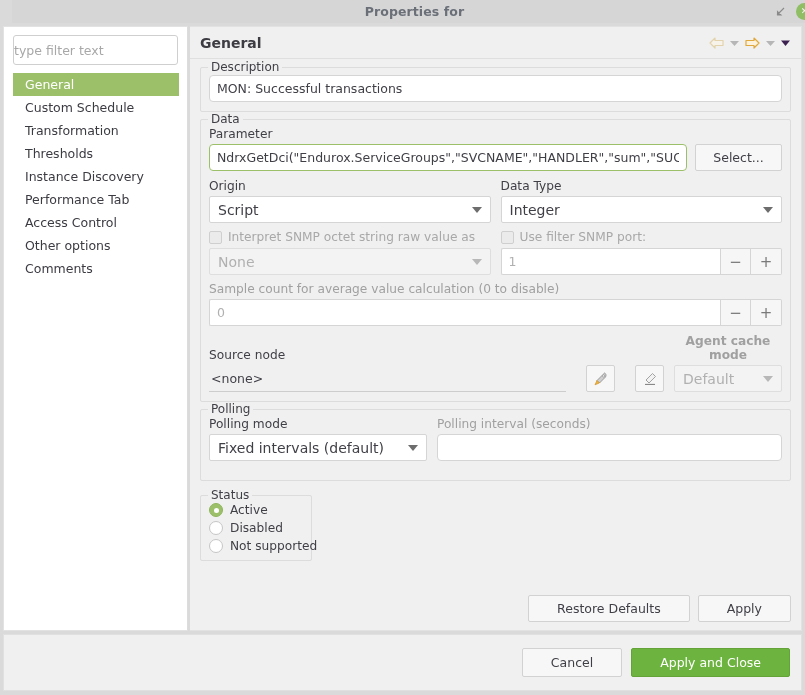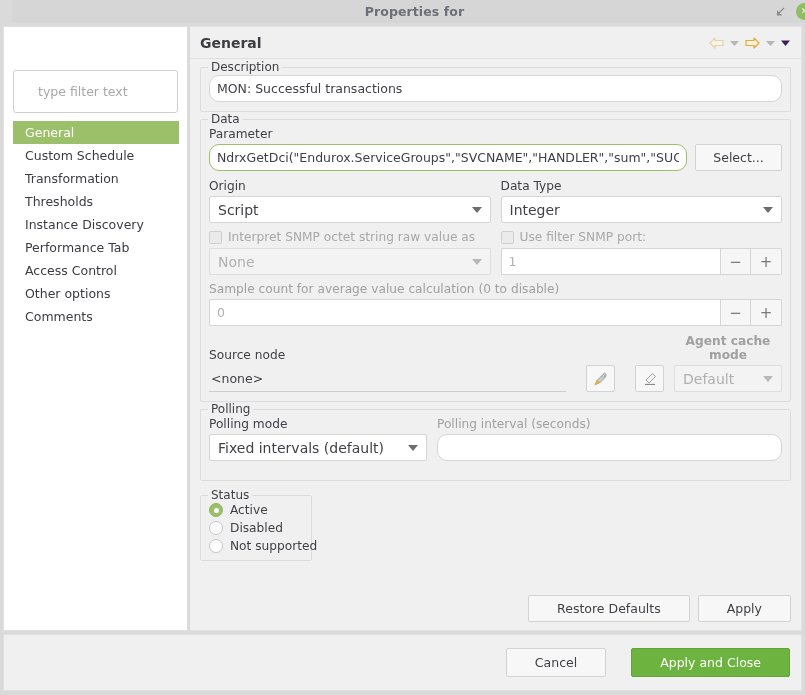--- a/index.html
+++ b/index.html
@@ -48,28 +48,27 @@
 
   
   .sidebar {
     position: absolute; left: 3px; top: 26px; width: 185px; height: 605px;
     background: #ffffff;
     border: 1px solid #e2e2e2;
     border-right: 1px solid #dcdcdc;
   }
   .filter-wrap { padding: 8px 9px 0 9px; }
   .filter-input {
-    width: 100%; height: 43px;
+    width: 100%; height: 30px;
     border: 1px solid #cfcfcf; border-radius: 3px;
     background: #ffffff;
-    padding: 0 24px;
+    padding: 0 0;
     font-family: inherit; font-size: 12.5px;
     color: #3f3f46;
     outline: none;
-    margin-top: 35px;
   }
   .filter-input::placeholder { color: #a8a8a8; }
   .nav-list { margin-top: 8px; }
   .nav-item {
     height: 23px; line-height: 23px;
     padding-left: 21px;
     font-size: 12.5px;
     color: #3b3b42;
     cursor: pointer;
     white-space: nowrap;
@@ -115,21 +114,21 @@
     position: absolute; top: -8px; left: 7px;
     background: #f0f0f0; padding: 0 3px;
     font-size: 12px; color: #3f3f46;
   }
 
   .field-label { font-size: 12.2px; color: #3f3f46; margin-bottom: 3px; display: block; }
   .field-label.muted { color: #a0a0a0; }
 
   .text-input {
     width: 100%; height: 27px;
-    border: 1px solid #d5d5d5; border-radius: 10px;
+    border: 1px solid #d5d5d5; border-radius: 4px;
     background: #ffffff; padding: 0 7px;
     font-family: inherit; font-size: 12.5px; color: #3f3f46;
     outline: none;
   }
   .text-input.focused { border: 1px solid #9cc069; }
   .text-input:disabled, .text-input.disabled {
     background: #ffffff; color: #b0b0b0;
   }
 
   .row { display: flex; align-items: flex-end; gap: 8px; }
@@ -229,21 +228,21 @@
   
   .apply-row {
     position: absolute; right: 10px; bottom: 8px;
     display: flex; gap: 8px;
   }
   .footer {
     position: absolute; left: 3px; top: 634px; width: 799px; height: 57px;
     background: #f0f0f0;
     border: 1px solid #e0e0e0;
     display: flex; align-items: center; justify-content: flex-end;
-    padding-right: 11px; gap: 25px;
+    padding-right: 11px; gap: 9px;
   }
   .footer .btn { height: 29px; min-width: 94px; }
 </style>
 </head>
 <body>
 
 <div id="app">
 
   <div class="titlebar">
     <div class="titlebar-title">Properties for</div>

